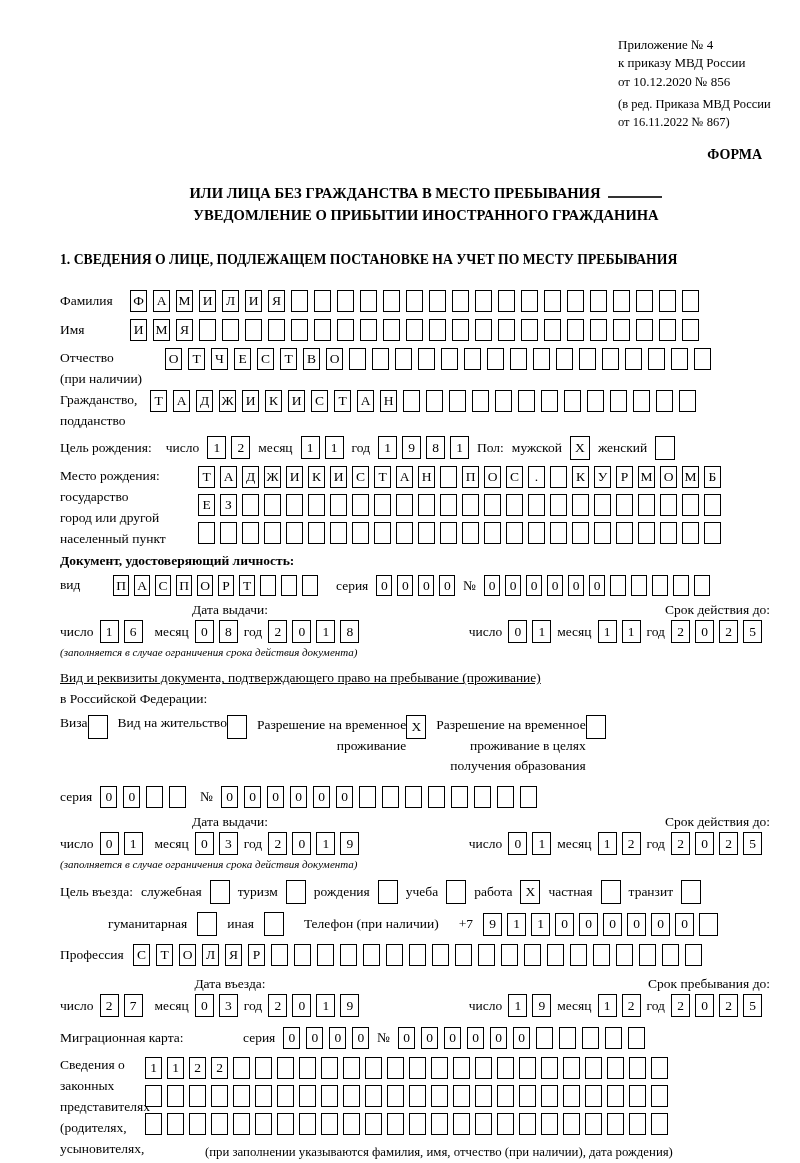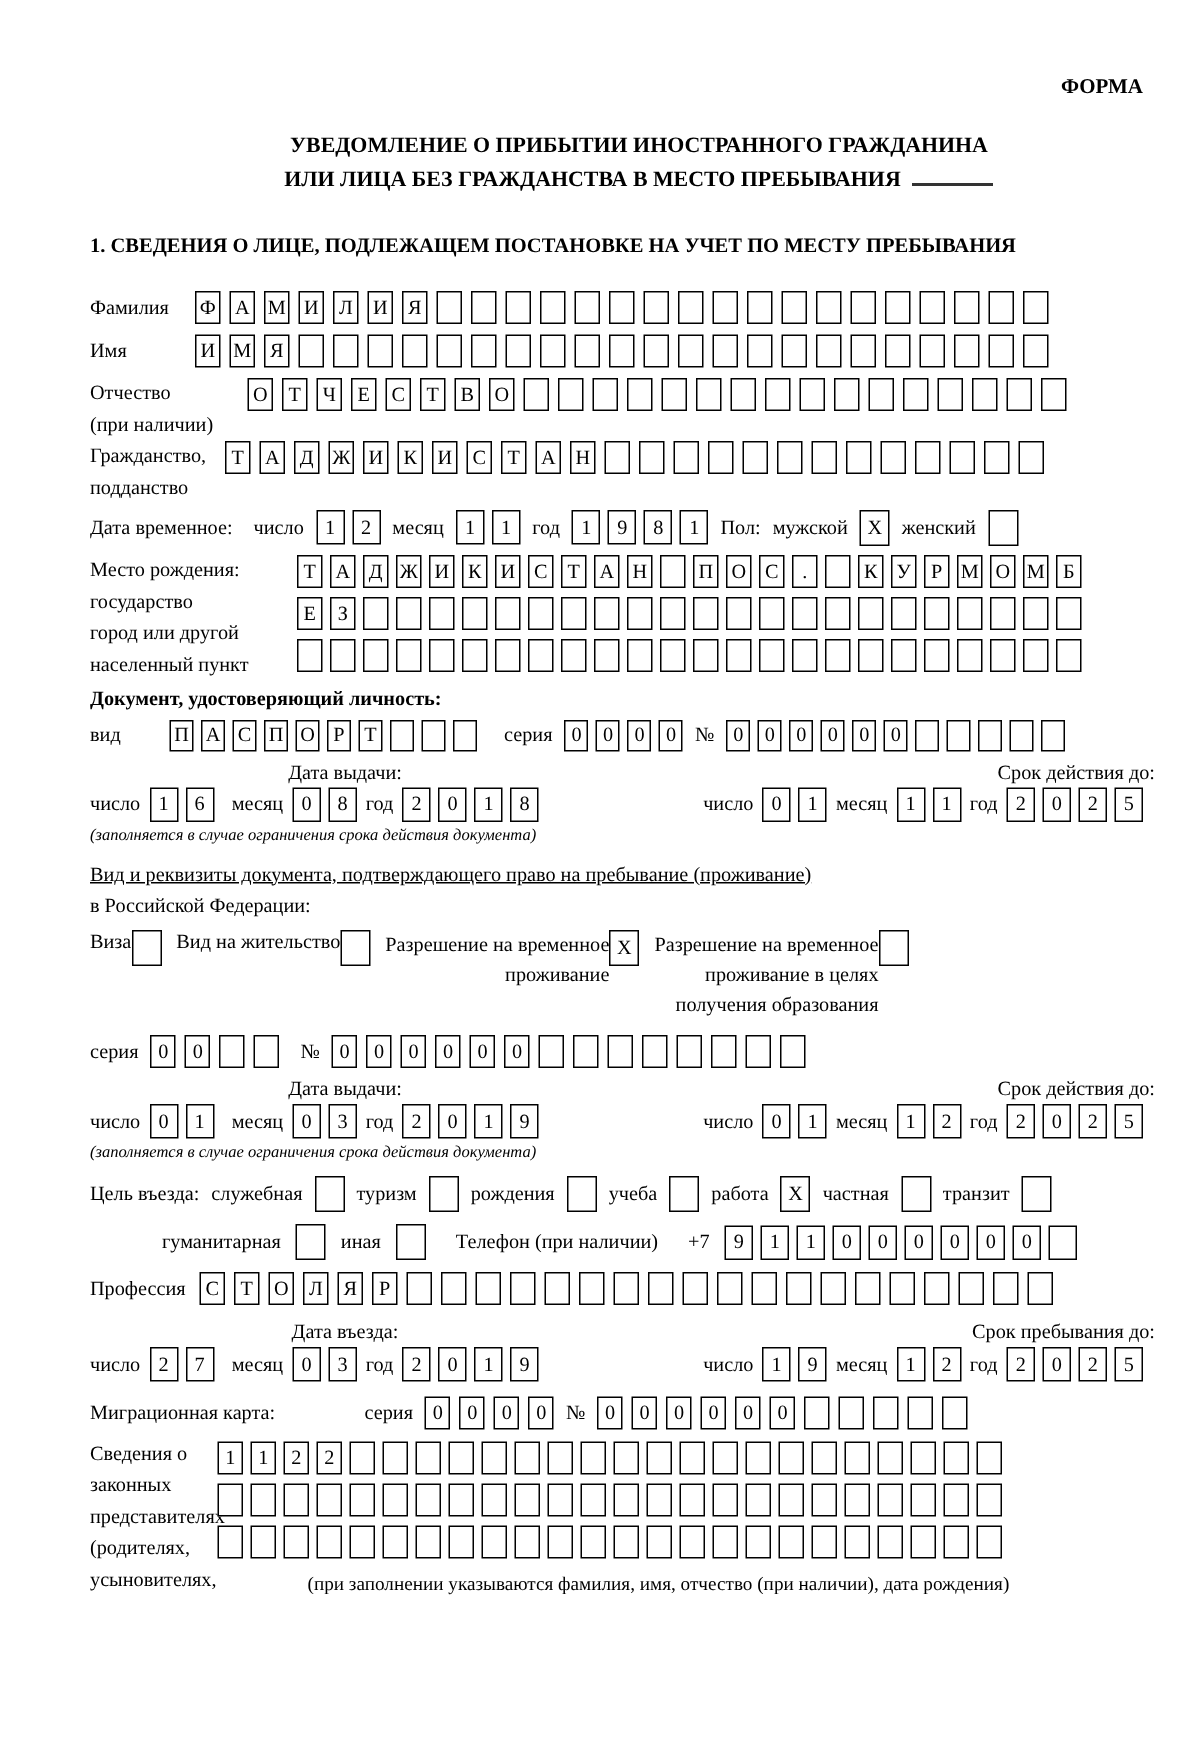--- a/index.html
+++ b/index.html
@@ -45,28 +45,37 @@
   .note { text-align:left; padding-right:45px; font-size:11px; margin-top:3px;font-style:italic; }
   .intro { line-height:1.85; margin-top:8px;text-decoration:underline; }
   .optml { line-height:1.5; text-align:right; }
   .final-note { font-size:12.8px; margin-left:160px; margin-top:4px; }
 </style>
 </head>
 <body>
 
 <div class="sheet">
 
+  <div class="appendix">
+    <div>Приложение № 4</div>
+    <div>к приказу МВД России</div>
+    <div>от 10.12.2020 № 856</div>
+    <div class="ed">
+      <div>(в ред. Приказа МВД России</div>
+      <div>от 16.11.2022 № 867)</div>
+    </div>
+  </div>
 
   <div class="form-word">ФОРМА</div>
 
   <div class="title">
-    <div>УВЕДОМЛЕНИЕ О ПРИБЫТИИ ИНОСТРАННОГО ГРАЖДАНИНА</div>
     <div>
       <span>ИЛИ ЛИЦА БЕЗ ГРАЖДАНСТВА В МЕСТО ПРЕБЫВАНИЯ</span><span class="blank"></span>
     </div>
+    <div>УВЕДОМЛЕНИЕ О ПРИБЫТИИ ИНОСТРАННОГО ГРАЖДАНИНА</div>
   </div>
 
   <div class="sec">1. СВЕДЕНИЯ О ЛИЦЕ, ПОДЛЕЖАЩЕМ ПОСТАНОВКЕ НА УЧЕТ ПО МЕСТУ ПРЕБЫВАНИЯ</div>
 
   <div class="row mt22 aic">
     <div class="lbl w70">Фамилия</div>
     <div class="boxes">
         <span class="bx">Ф</span>
         <span class="bx">А</span>
         <span class="bx">М</span>
@@ -186,21 +195,21 @@
         <span class="bx"></span>
         <span class="bx"></span>
         <span class="bx"></span>
         <span class="bx"></span>
         <span class="bx"></span>
         <span class="bx"></span>
       </div>
   </div>
 
   <div class="row mt4 aic g8">
-    <span>Дата временное:</span>
+    <span>Цель рождения:</span>
     <span class="ml6">число</span>
     <div class="boxes dt">
         <span class="bx">1</span>
         <span class="bx">2</span>
       </div>
     <span>месяц</span>
     <div class="boxes dt">
         <span class="bx">1</span>
         <span class="bx">1</span>
       </div>

